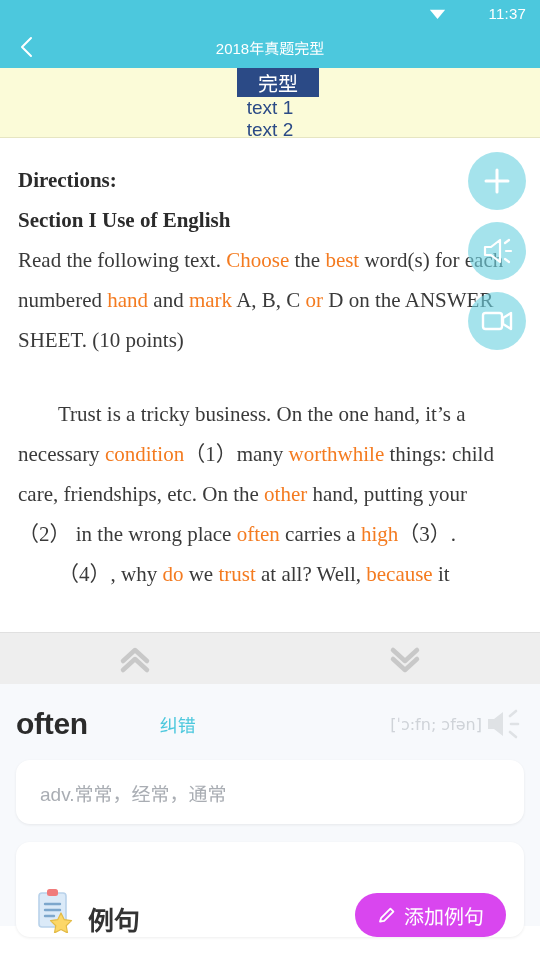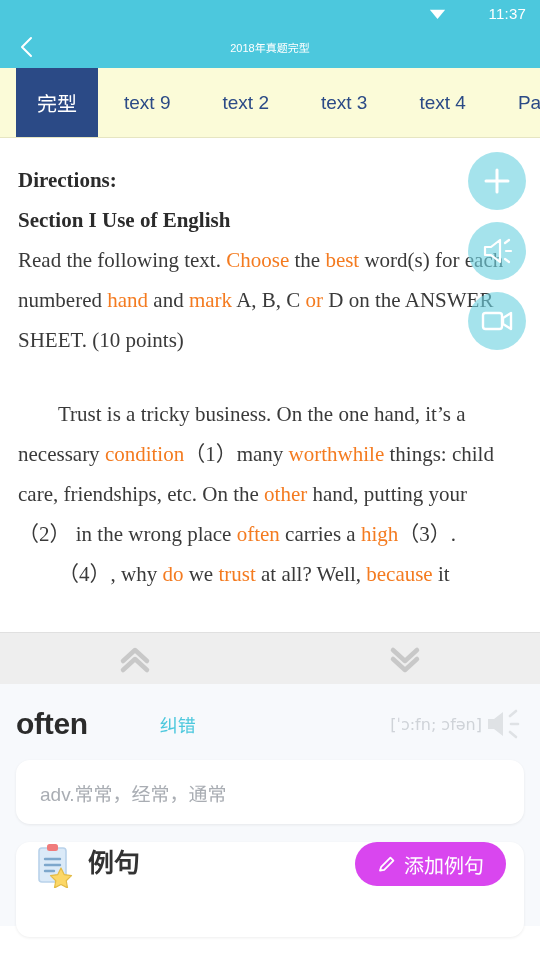--- a/index.html
+++ b/index.html
@@ -27,29 +27,29 @@
     height:42px; background:#4cc8dd;
     display:flex; align-items:center; position:relative;
   }
   .back-btn{
     width:52px; height:42px; display:flex; align-items:center; justify-content:center;
     cursor:pointer;
   }
   .back-chevron{ width:13px; height:22px; }
   .app-title{
     position:absolute; left:0; right:0; text-align:center;
-    color:#ffffff; font-size:11px; pointer-events:none;
+    color:#ffffff; font-size:15px; pointer-events:none;
   }
 
   
   .tab-strip{
     height:70px; background:#fbfbd8;
     display:flex; align-items:stretch;
     border-bottom:1px solid #e6e5c2;
-    overflow:hidden; white-space:nowrap;
+    overflow:hidden; white-space:nowrap;flex-direction:column;
   }
   .tab{
     display:flex; align-items:center; justify-content:center;
     color:#2b4a86; font-size:19px; cursor:pointer; flex:0 0 auto;
     padding:0 26px;
   }
   .tab-inner{
     display:flex; align-items:center; justify-content:center;
     width:100%; height:100%;
   }
@@ -131,21 +131,21 @@
     padding:0 24px;
     box-shadow:0 1px 3px rgba(0,0,0,.07);
     cursor:text;
   }
   .def-text{ color:#a9adb3; font-size:19px;text-align:right; }
 
   
   .ex-card{
     margin-top:18px;
     background:#ffffff; border-radius:14px;
-    height:95px; display:flex; align-items:flex-start;
+    height:95px; display:flex; align-items:flex-end;
     padding:0 18px;
     box-shadow:0 1px 3px rgba(0,0,0,.07);
   }
   .ex-title{
     font-size:26px; font-weight:bold; color:#333333; margin-left:14px;
   }
   .ex-add-btn{
     margin-left:auto;
     background:#d946ef; color:#ffffff;
     border-radius:22px; height:44px;
@@ -175,21 +175,21 @@
 </div>
 
 <div class="tab-strip">
   <div class="tab active">
     <div class="tab-inner">
         <span>完型</span>
       </div>
   </div>
   <div class="tab">
     <div class="tab-inner">
-        <span>text 9</span>
+        <span>text 1</span>
       </div>
   </div>
   <div class="tab">
     <div class="tab-inner">
         <span>text 2</span>
       </div>
   </div>
   <div class="tab">
     <div class="tab-inner">
         <span>text 3</span>

